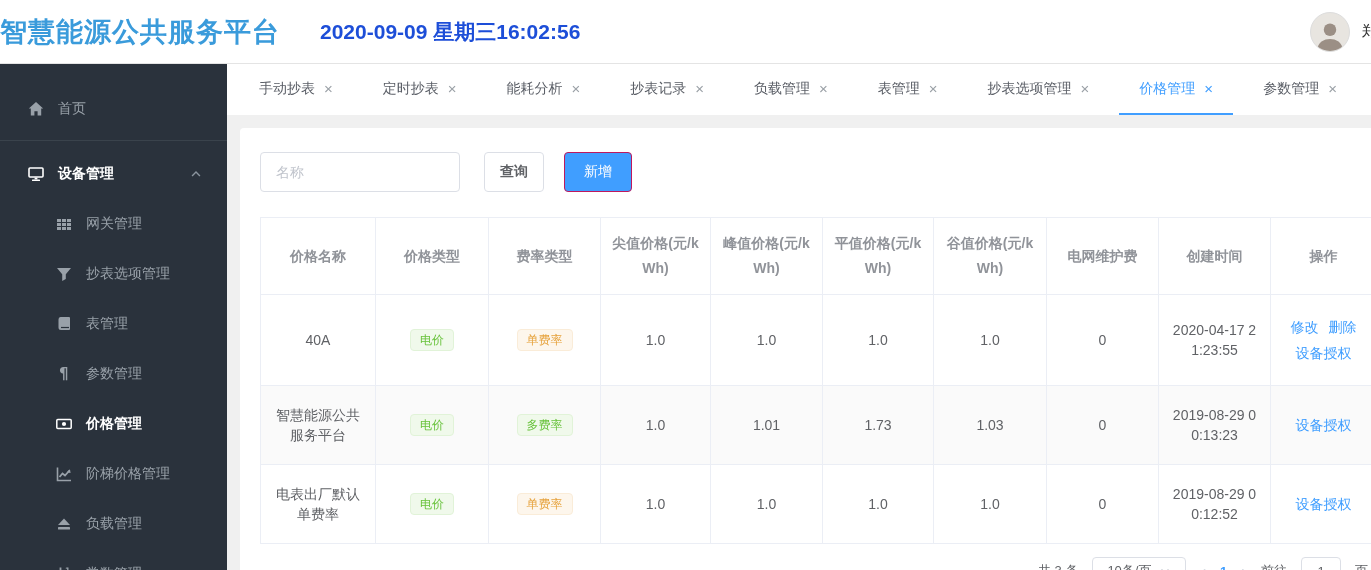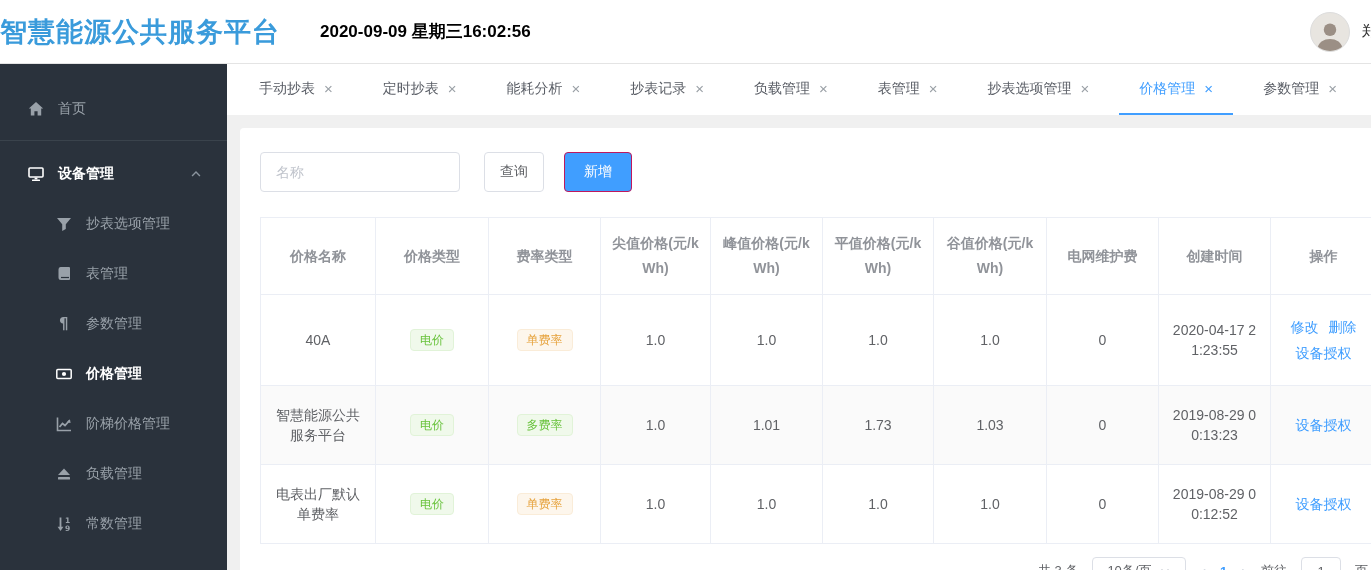--- a/index.html
+++ b/index.html
@@ -3,21 +3,21 @@
 <meta charset="utf-8">
 <style>
   * { margin:0; padding:0; box-sizing:border-box; }
   html,body { width:1371px; height:570px; overflow:hidden;
     font-family:"Liberation Sans","DejaVu Sans",sans-serif; background:#f0f0f0; }
 
   
   .header { position:absolute; left:0; top:0; width:1371px; height:64px;
     background:#ffffff; border-bottom:1px solid #e4e4e4; display:flex; align-items:center; z-index:20; }
   .brand-title { color:#3a9bdb; font-size:27px; font-weight:bold; letter-spacing:1px; }
-  .header-datetime { color:#000000; font-size:17px; font-weight:bold; margin-left:40px; }
+  .header-datetime { color:#1d4ed8; font-size:21px; font-weight:bold; margin-left:40px; }
   .header-right { margin-left:auto; margin-right:-6px; display:flex; align-items:center; gap:12px; }
   .avatar { width:40px; height:40px; border-radius:50%; background:#e8e5e0; overflow:hidden;
     display:flex; align-items:flex-end; justify-content:center; border:1px solid #ddd; }
   .username { font-size:15px; color:#333; white-space:nowrap; }
 
   
   .sidebar { position:absolute; left:0; top:64px; width:227px; height:506px;
     background:#2a323c; padding-top:20px; z-index:10; }
   .side-item { height:50px; display:flex; align-items:center; color:#99a1a9;
     font-size:14px; cursor:pointer; }
@@ -44,21 +44,21 @@
   .card { background:#ffffff; border-radius:4px 0 0 0; width:1131px; height:442px;
     padding:24px 0 0 20px; overflow:hidden; }
 
   .toolbar { display:flex; align-items:center; }
   .name-input { width:200px; height:40px; border:1px solid #dcdfe6; border-radius:4px;
     padding:9px 15px; font-size:14px; color:#606266; outline:none;
     font-family:"Liberation Sans","DejaVu Sans",sans-serif; }
   .name-input::placeholder { color:#c0c4cc; }
   .btn { height:40px; border-radius:4px; font-size:14px; cursor:pointer;
     font-family:"Liberation Sans","DejaVu Sans",sans-serif; }
-  .btn-plain { width:60px; margin-left:24px; background:#fff; border:1px solid #dcdfe6; color:#606266; }
+  .btn-plain { width:60px; margin-left:24px; background:#fff; border:1px solid #dcdfe6; color:#606266;font-weight:bold; }
   .btn-primary { width:68px; margin-left:20px; background:#409eff; border:1px solid #be185d; color:#fff; }
 
   
   table.price-table { border-collapse:collapse; table-layout:fixed; width:1116px; margin-top:25px;
     border-left:1px solid #ebeef5; border-top:1px solid #ebeef5; }
   .price-table th, .price-table td { border-right:1px solid #ebeef5; border-bottom:1px solid #ebeef5;
     text-align:center; vertical-align:middle; word-break:break-all; }
   .price-table th { color:#909399; font-size:14px; font-weight:bold; padding:13px 10px; line-height:25px; background:#fff; }
   .price-table td { color:#606266; font-size:14px; padding:19px 10px; line-height:20px; background:#fff; }
   .price-table tbody tr.striped td { background:#fafafa; }
@@ -118,20 +118,38 @@
         </svg>
     </span>
     <span>设备管理</span>
     <span class="chev">
       <svg viewBox="0 0 16 16" width="14" height="14">
           <path d="M3.5 10.2 L8 5.8 L12.5 10.2" fill="none" stroke="currentColor" stroke-width="1.6"></path>
         </svg>
     </span>
   </div>
 
+  <div class="side-item lvl2">
+    <span class="ic">
+      <svg viewBox="0 0 16 16" width="16" height="16">
+          <g fill="currentColor">
+            <rect x="1" y="3" width="4" height="3"></rect>
+            <rect x="6" y="3" width="4" height="3"></rect>
+            <rect x="11" y="3" width="4" height="3"></rect>
+            <rect x="1" y="7" width="4" height="3"></rect>
+            <rect x="6" y="7" width="4" height="3"></rect>
+            <rect x="11" y="7" width="4" height="3"></rect>
+            <rect x="1" y="11" width="4" height="3"></rect>
+            <rect x="6" y="11" width="4" height="3"></rect>
+            <rect x="11" y="11" width="4" height="3"></rect>
+          </g>
+        </svg>
+    </span>
+    <span>网关管理</span>
+  </div>
 
   <div class="side-item lvl2">
     <span class="ic">
       <svg viewBox="0 0 16 16" width="16" height="16">
           <path d="M1 2 H15 L9.8 8.2 V13 L6.2 15 V8.2 Z" fill="currentColor"></path>
         </svg>
     </span>
     <span>抄表选项管理</span>
   </div>
 

